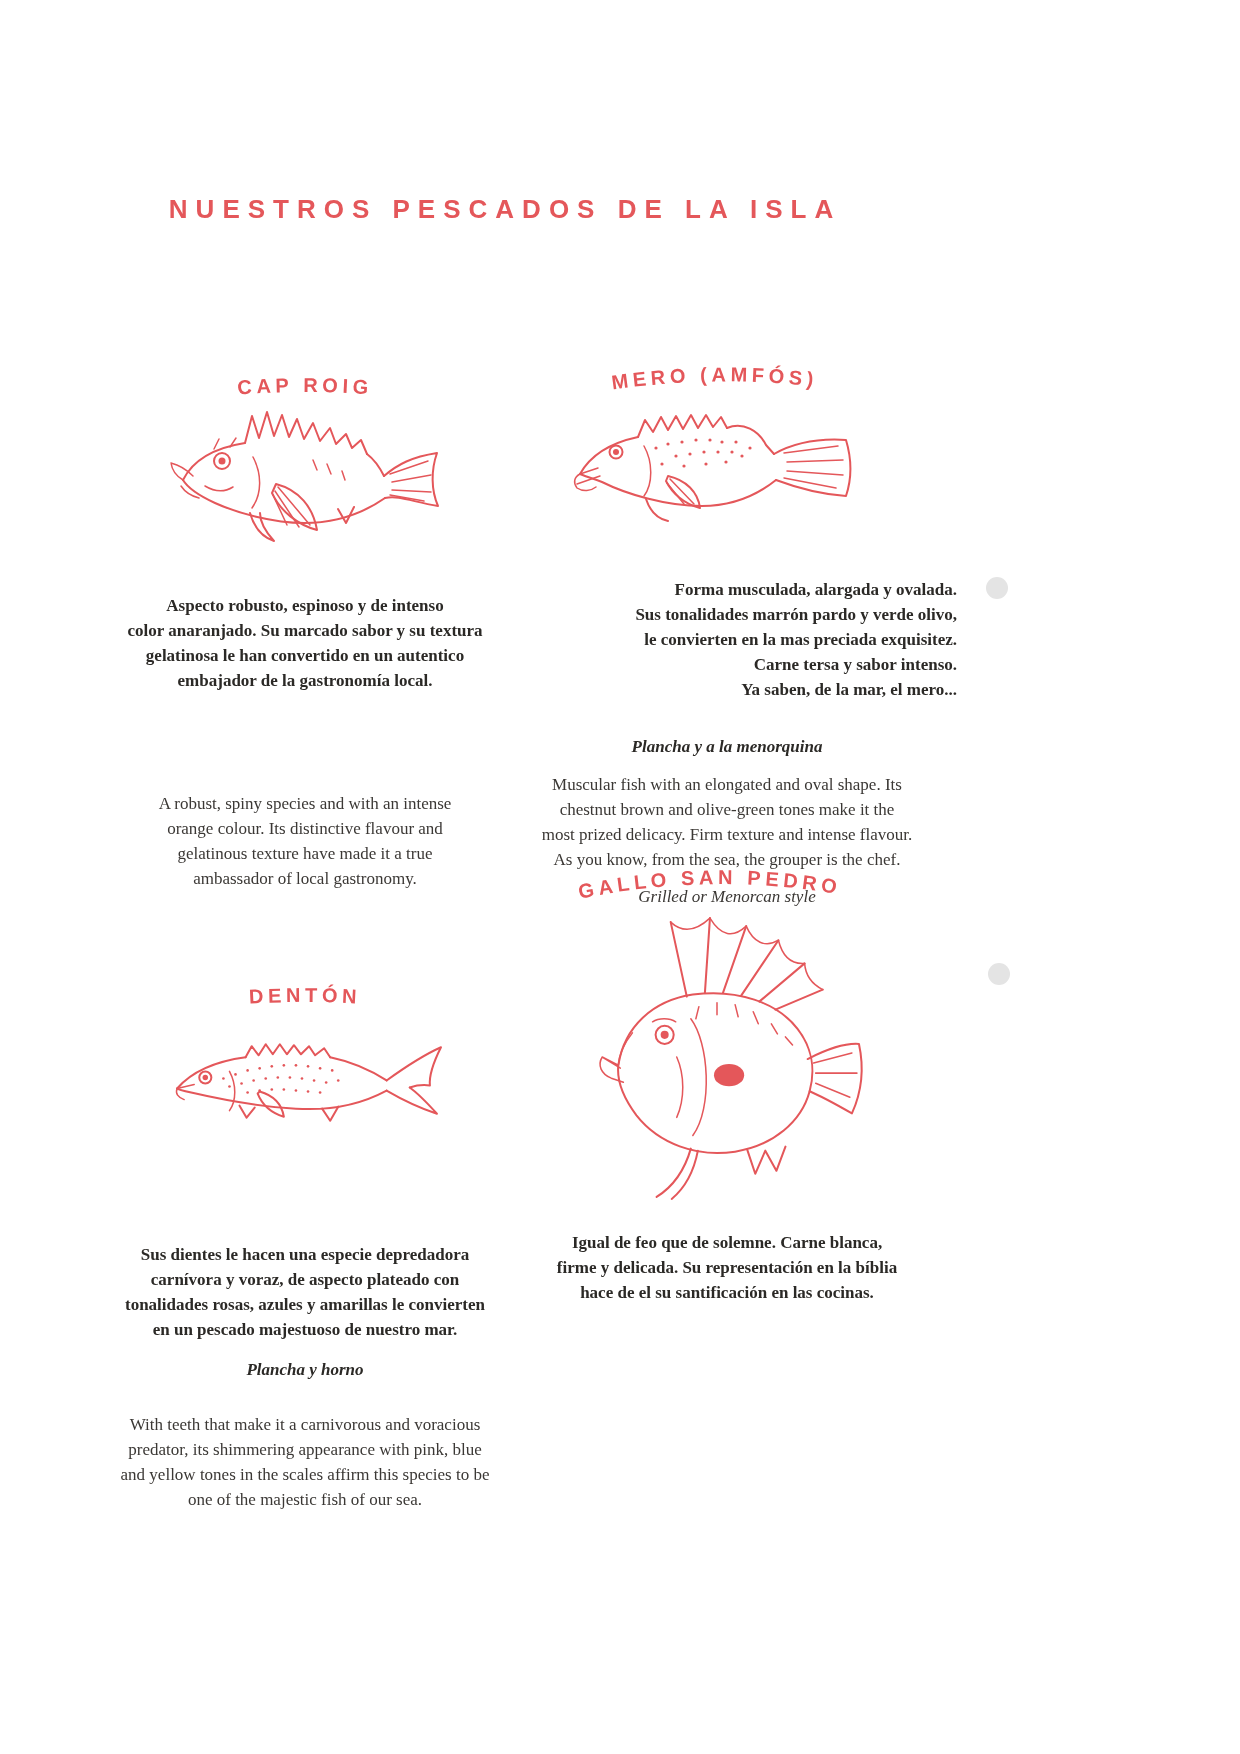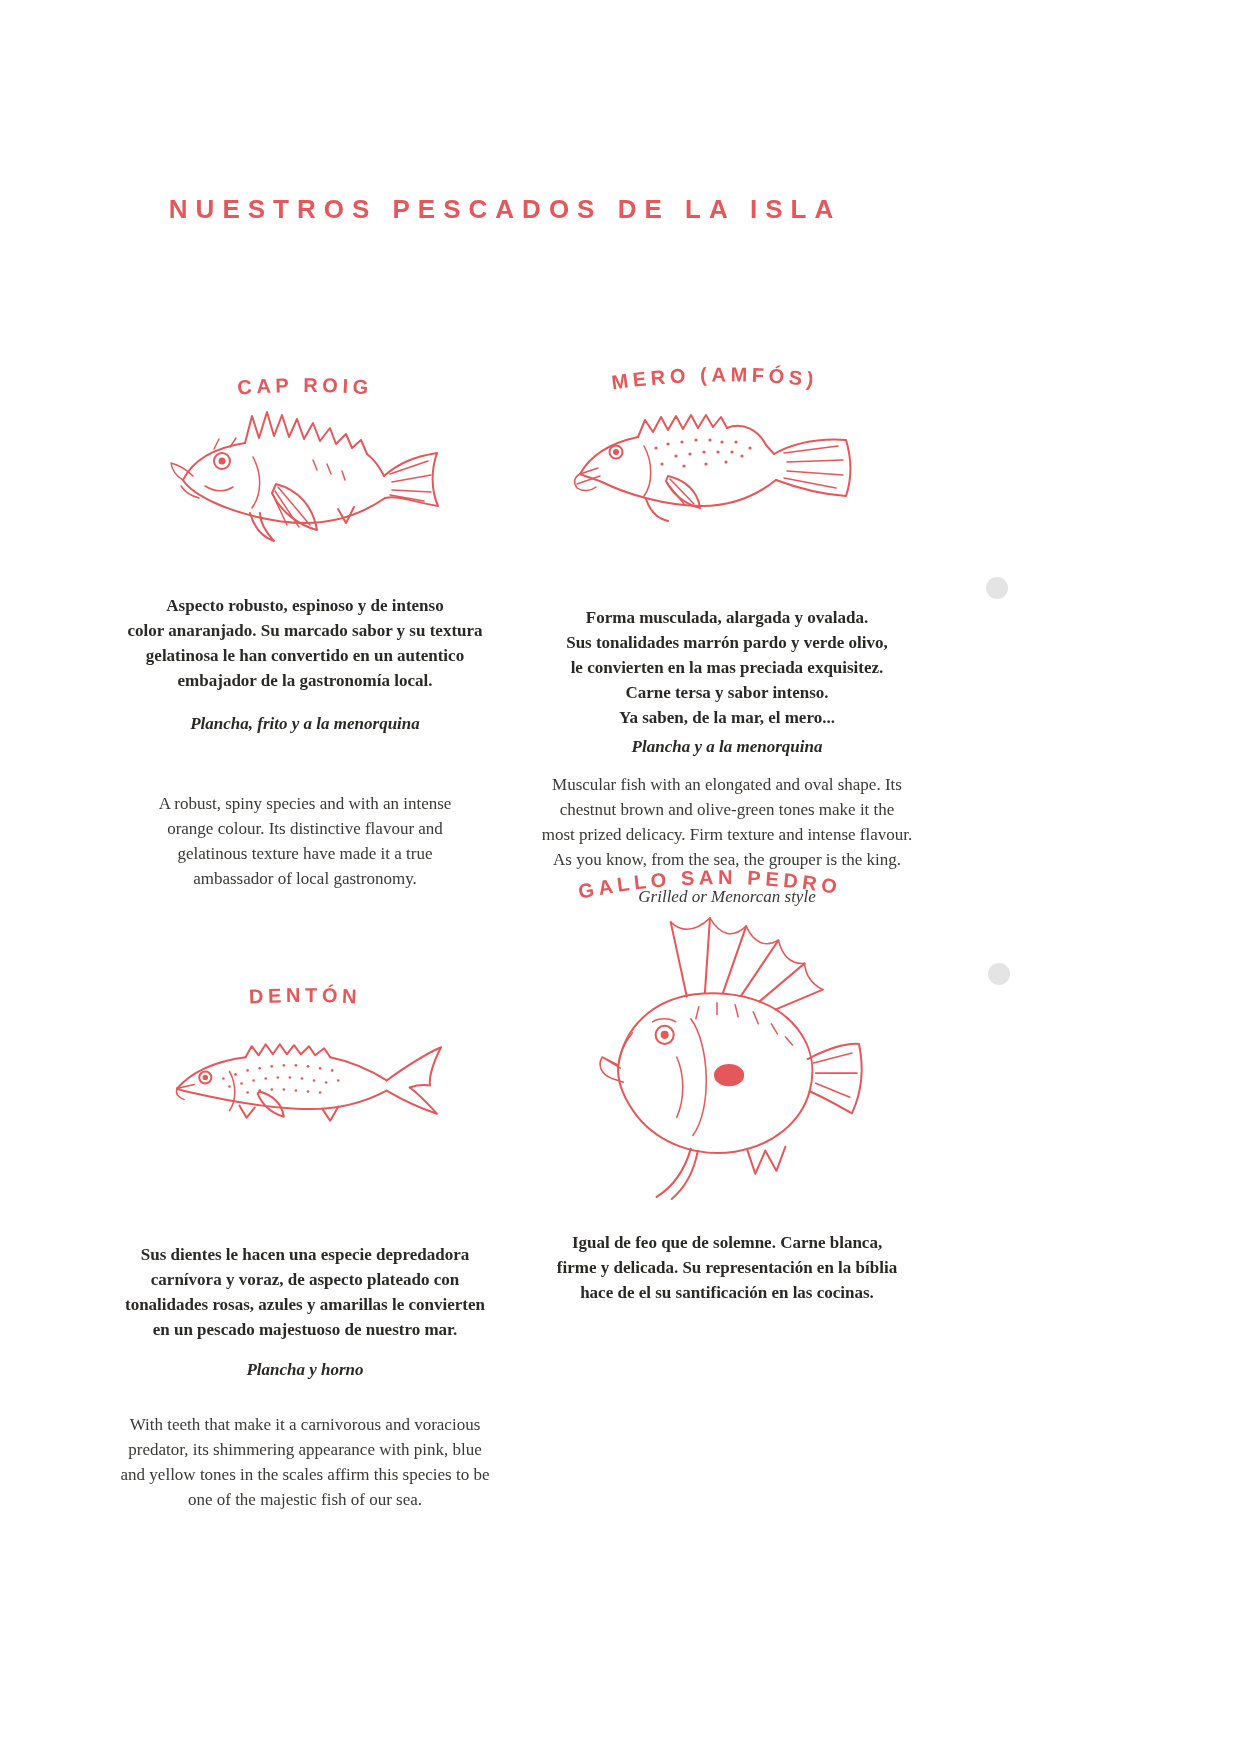--- a/index.html
+++ b/index.html
@@ -44,21 +44,21 @@
     position:absolute; text-align:center; white-space:pre-line;
     font-size:17px; line-height:25px; color:var(--ink-light);
   }
   .es { font-weight:700; color:var(--ink); }
   .prep { font-style:italic; font-size:17px; }
   .lcol { left:75px; width:460px;margin-top:16px; }
   .rcol { left:497px; width:460px; }
 
   .s0es  { top:577px; }  .s0pes { top:695px; }
   .s0en  { top:775px; }  .s0pen { top:887px; }
-  .s1es  { top:605px; }  .s1pes { top:734px; }
+  .s1es  { top:577px;text-align:right; }  .s1pes { top:734px; }
   .s1en  { top:772px; }  .s1pen { top:884px; }
   .s2es  { top:1226px; } .s2pes { top:1341px; }
   .s2en  { top:1396px; } .s2pen { top:1509px; }
   .s3es  { top:1230px; } .s3pes { top:1317px; }
   .s3en  { top:1396px; } .s3pen { top:1486px; }
 
   .dot {
     position:absolute; width:22px; height:22px; border-radius:50%;
     background:#e4e4e4;
   }
@@ -96,21 +96,20 @@
     <path class="thin" d="M113,85 L145,123 M110,89 L134,125 M108,93 L122,123"></path>
     <path d="M85,111 C89,125 97,135 109,139 C99,128 95,119 95,111"></path>
     <path d="M173,107 L181,121 L189,105"></path>
     <path class="thin" d="M148,58 L152,68 M162,62 L166,72 M177,69 L180,78"></path>
   </svg>
 
   <div class="para es lcol s0es">Aspecto robusto, espinoso y de intenso
 color anaranjado. Su marcado sabor y su textura
 gelatinosa le han convertido en un autentico
 embajador de la gastronomía local.</div>
-  <div class="para es prep lcol s0pes">Plancha, frito y a la menorquina</div>
   <div class="para lcol s0en">A robust, spiny species and with an intense
 orange colour. Its distinctive flavour and
 gelatinous texture have made it a true
 ambassador of local gastronomy.</div>
 
   <svg class="heading h1" viewBox="0 0 340 54">
     <defs>
         <path id="arcH1" d="M20,46 Q170,15 320,42"></path>
       </defs>
     <text><textPath href="#arcH1" startOffset="50%" text-anchor="middle">MERO (AMFÓS)</textPath></text>
@@ -154,21 +153,21 @@
 
   <div class="para es rcol s1es">Forma musculada, alargada y ovalada.
 Sus tonalidades marrón pardo y verde olivo,
 le convierten en la mas preciada exquisitez.
 Carne tersa y sabor intenso.
 Ya saben, de la mar, el mero...</div>
   <div class="para es prep rcol s1pes">Plancha y a la menorquina</div>
   <div class="para rcol s1en">Muscular fish with an elongated and oval shape. Its
 chestnut brown and olive-green tones make it the
 most prized delicacy. Firm texture and intense flavour.
-As you know, from the sea, the grouper is the king.</div>
+As you know, from the sea, the grouper is the chef.</div>
   <div class="para prep rcol s1pen">Grilled or Menorcan style</div>
 
   <svg class="heading h2" viewBox="0 0 340 54">
     <defs>
         <path id="arcH2" d="M54,43 Q170,29 286,43"></path>
       </defs>
     <text><textPath href="#arcH2" startOffset="50%" text-anchor="middle">DENTÓN</textPath></text>
   </svg>
 
   <svg class="fish f2" viewBox="0 0 280 115">

